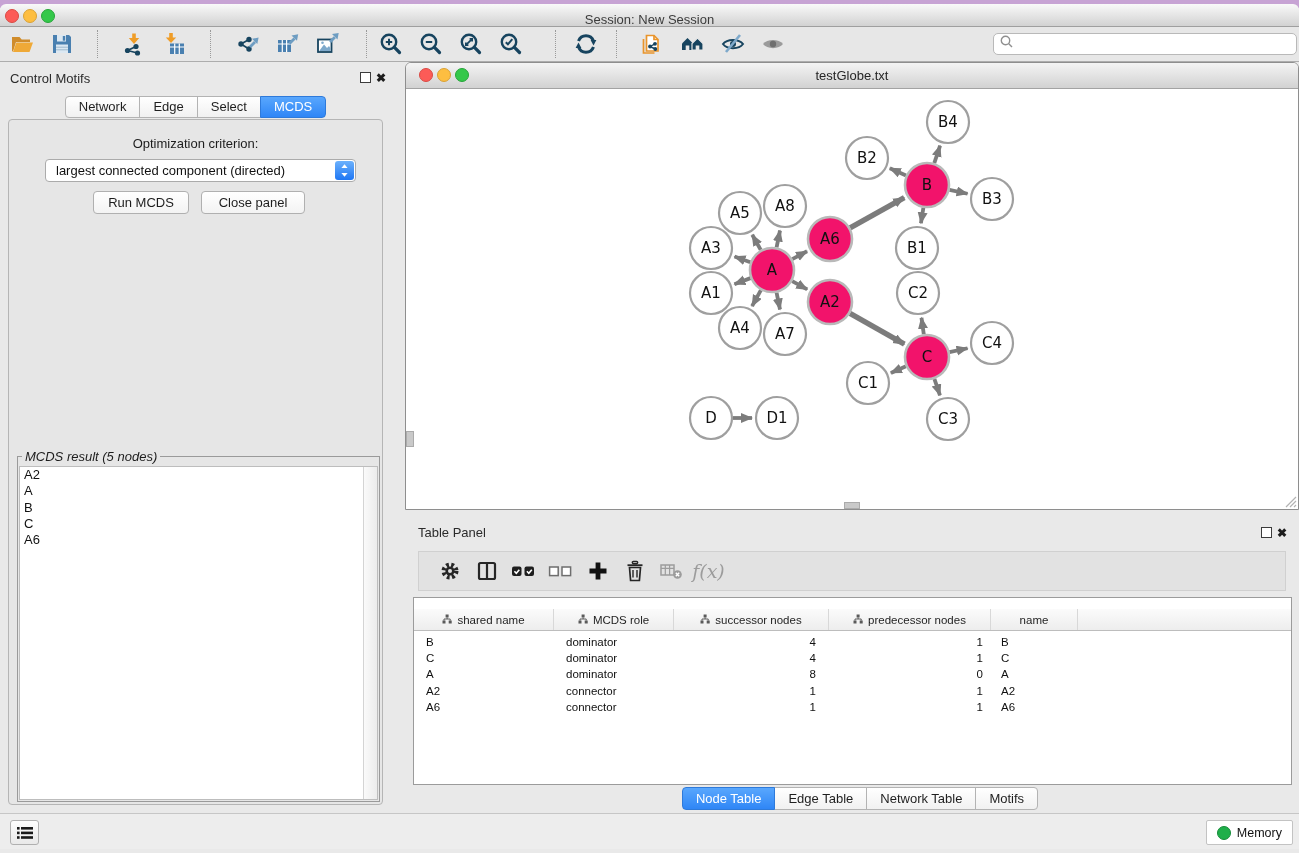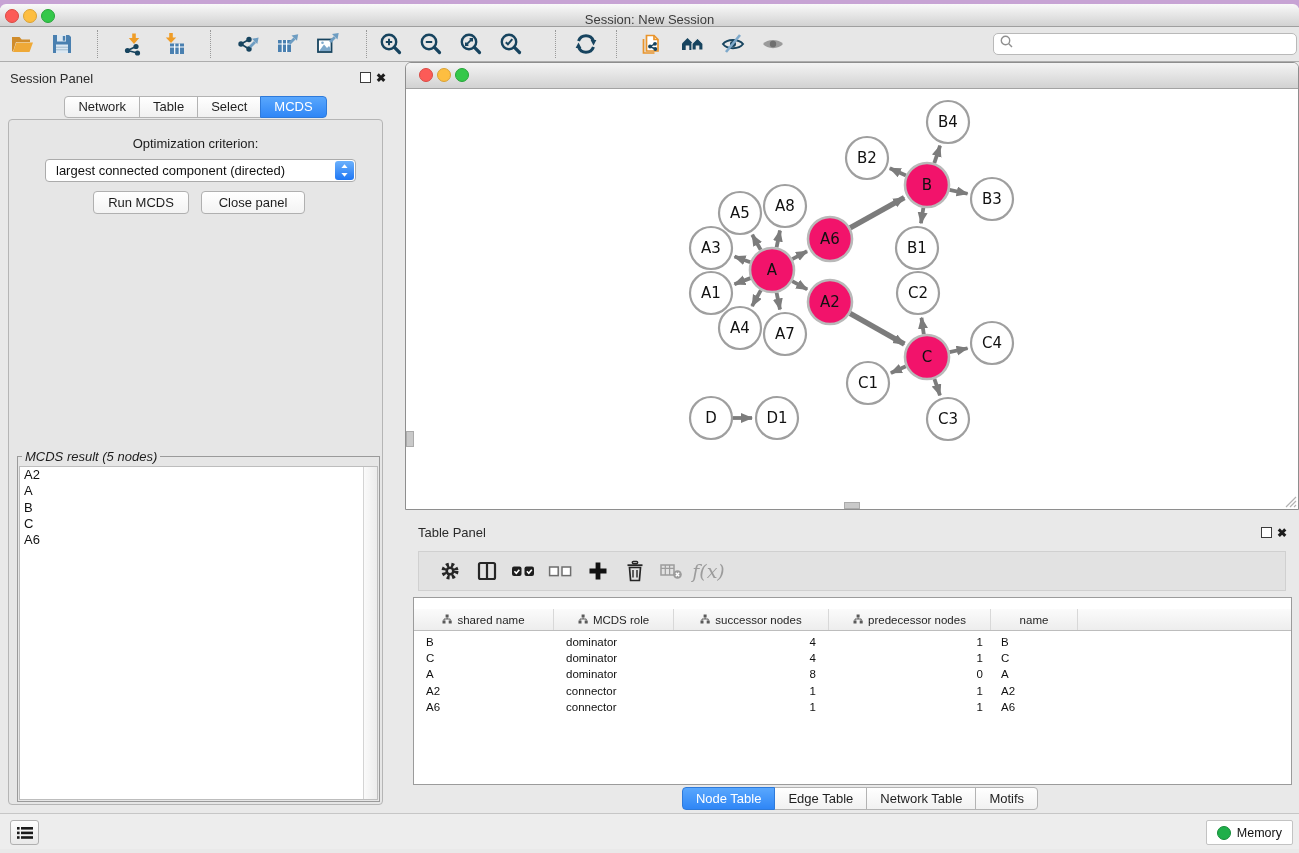--- a/index.html
+++ b/index.html
@@ -256,26 +256,26 @@
         <svg width="16" height="16" viewBox="0 0 16 16">
             <circle cx="6.5" cy="6.5" r="4.2" fill="none" stroke="#8f8f8f" stroke-width="1.4"></circle>
             <line x1="9.8" y1="9.8" x2="13" y2="13" stroke="#8f8f8f" stroke-width="1.4"></line>
           </svg>
       </span>
       <input type="text" placeholder="" style="">
     </div>
   </div>
 
   <div class="abs" id="control-panel">
-    <div class="abs" id="cp-title">Session Panel</div>
+    <div class="abs" id="cp-title">Control Motifs</div>
     <div class="abs float-ico" style="left:360px;top:10px"></div>
     <div class="abs close-ico" style="left:376px;top:10px">✖</div>
     <div class="abs" id="cp-tabs">
         <div class="seg-tab">Network</div>
-        <div class="seg-tab">Table</div>
+        <div class="seg-tab">Edge</div>
         <div class="seg-tab">Select</div>
         <div class="seg-tab active">MCDS</div>
       </div>
     <div class="abs" id="cp-pane">
       <div class="abs" id="opt-label">Optimization criterion:</div>
       <div class="abs" id="opt-dropdown">
         <span>largest connected component (directed)</span>
         <span id="opt-stepper">
           <svg width="19" height="19" viewBox="0 0 19 19">
               <path d="M9.5 3.2 l3.1 3.8 h-6.2 Z" fill="#fff"></path>
@@ -299,20 +299,21 @@
         </div>
       </div>
     </div>
   </div>
 
   <div class="abs" id="net-window">
     <div class="abs" id="net-titlebar">
       <span class="tl red" style="left:13px"></span>
       <span class="tl yellow" style="left:31px"></span>
       <span class="tl green" style="left:49px"></span>
+      <div class="abs" id="net-title">testGlobe.txt</div>
     </div>
     <div class="abs" id="net-canvas">
       <svg id="graph" width="890" height="419" viewBox="0 0 890 419">
         <defs>
           <marker id="arrow" markerUnits="userSpaceOnUse" markerWidth="13" markerHeight="11" refX="11" refY="5" orient="auto">
             <path d="M0 0 L12 5 L0 10 Z" fill="#7c7c7c"></path>
           </marker>
         </defs>
         <g id="edge-layer">
             <line x1="344.4789624129428" y1="189.11448958200518" x2="328.3924321598448" y2="195.17990262825523" stroke="#7c7c7c" stroke-width="3.8" marker-end="url(#arrow)"></line>

